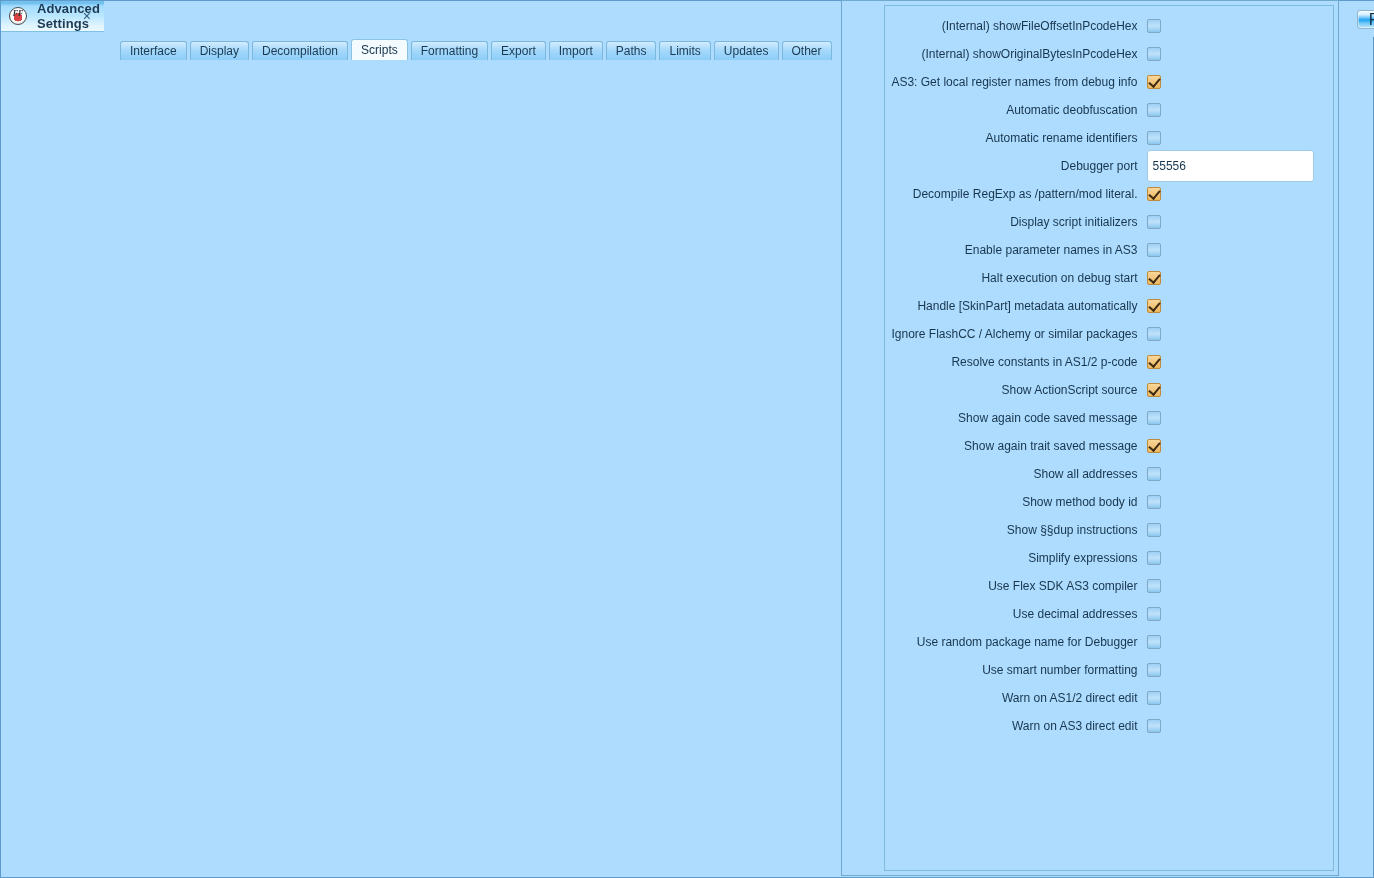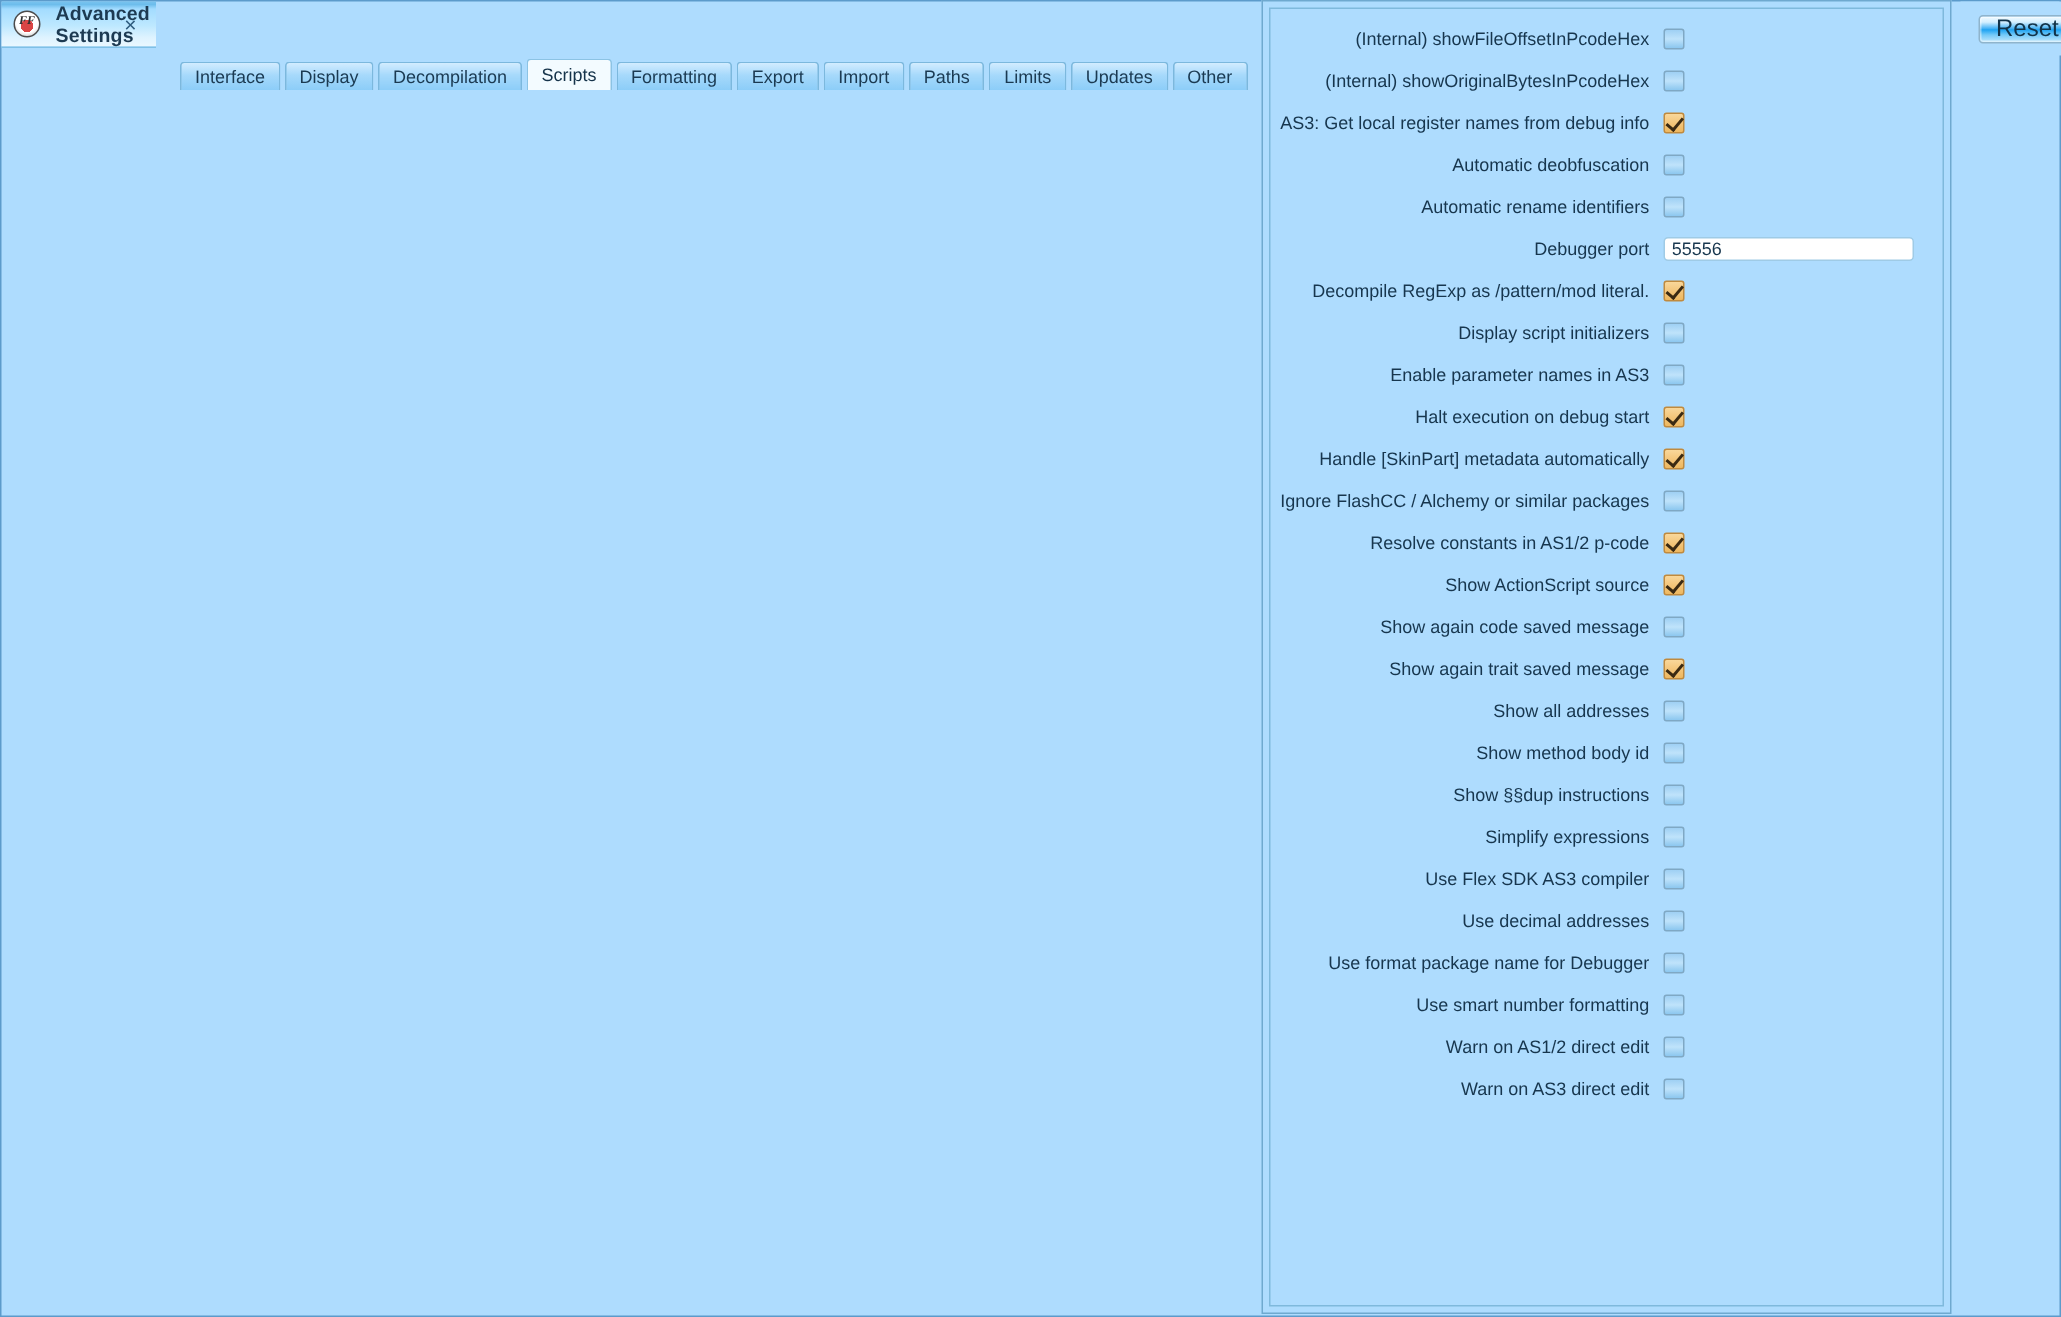--- a/index.html
+++ b/index.html
@@ -120,20 +120,21 @@
     flex: 1 1 auto;
     margin: 0 6px 0 6px;
     border: 1px solid #6fa9cf;
     background: #aedcfe;
     box-sizing: border-box;
     display: flex;
     flex-direction: column;
     min-height: 0;
     position: relative;
     top: -1px;
+    padding-left: 38px;
   }
   .content-inner {
     flex: 1 1 auto;
     margin: 4px;
     border: 1px solid #7fb9dc;
     background: #aedcfe;
     box-sizing: border-box;
     overflow: hidden;
     position: relative;
   }
@@ -187,21 +188,21 @@
     left: 3px; top: 0px;
     width: 5px; height: 9px;
     border: solid #3b2a12;
     border-width: 0 2px 2px 0;
     transform: rotate(40deg);
   }
 
   
   .textfield {
     flex: 1 1 auto;
-    height: 16px;
+    height: 32px;
     box-sizing: border-box;
     background: #ffffff;
     border: 1px solid #9fcbe6;
     border-radius: 3px;
     font-size: 12px;
     color: #17364e;
     font-family: "Liberation Sans", sans-serif;
     padding: 0 5px;
     line-height: 18px;
     outline: none;
@@ -395,21 +396,21 @@
               <div class="cb"></div>
             </div>
           </div>
           <div class="row">
             <div class="row-label">Use decimal addresses</div>
             <div class="row-control">
               <div class="cb"></div>
             </div>
           </div>
           <div class="row">
-            <div class="row-label">Use format package name for Debugger</div>
+            <div class="row-label">Use random package name for Debugger</div>
             <div class="row-control">
               <div class="cb"></div>
             </div>
           </div>
           <div class="row">
             <div class="row-label">Use smart number formatting</div>
             <div class="row-control">
               <div class="cb"></div>
             </div>
           </div>

